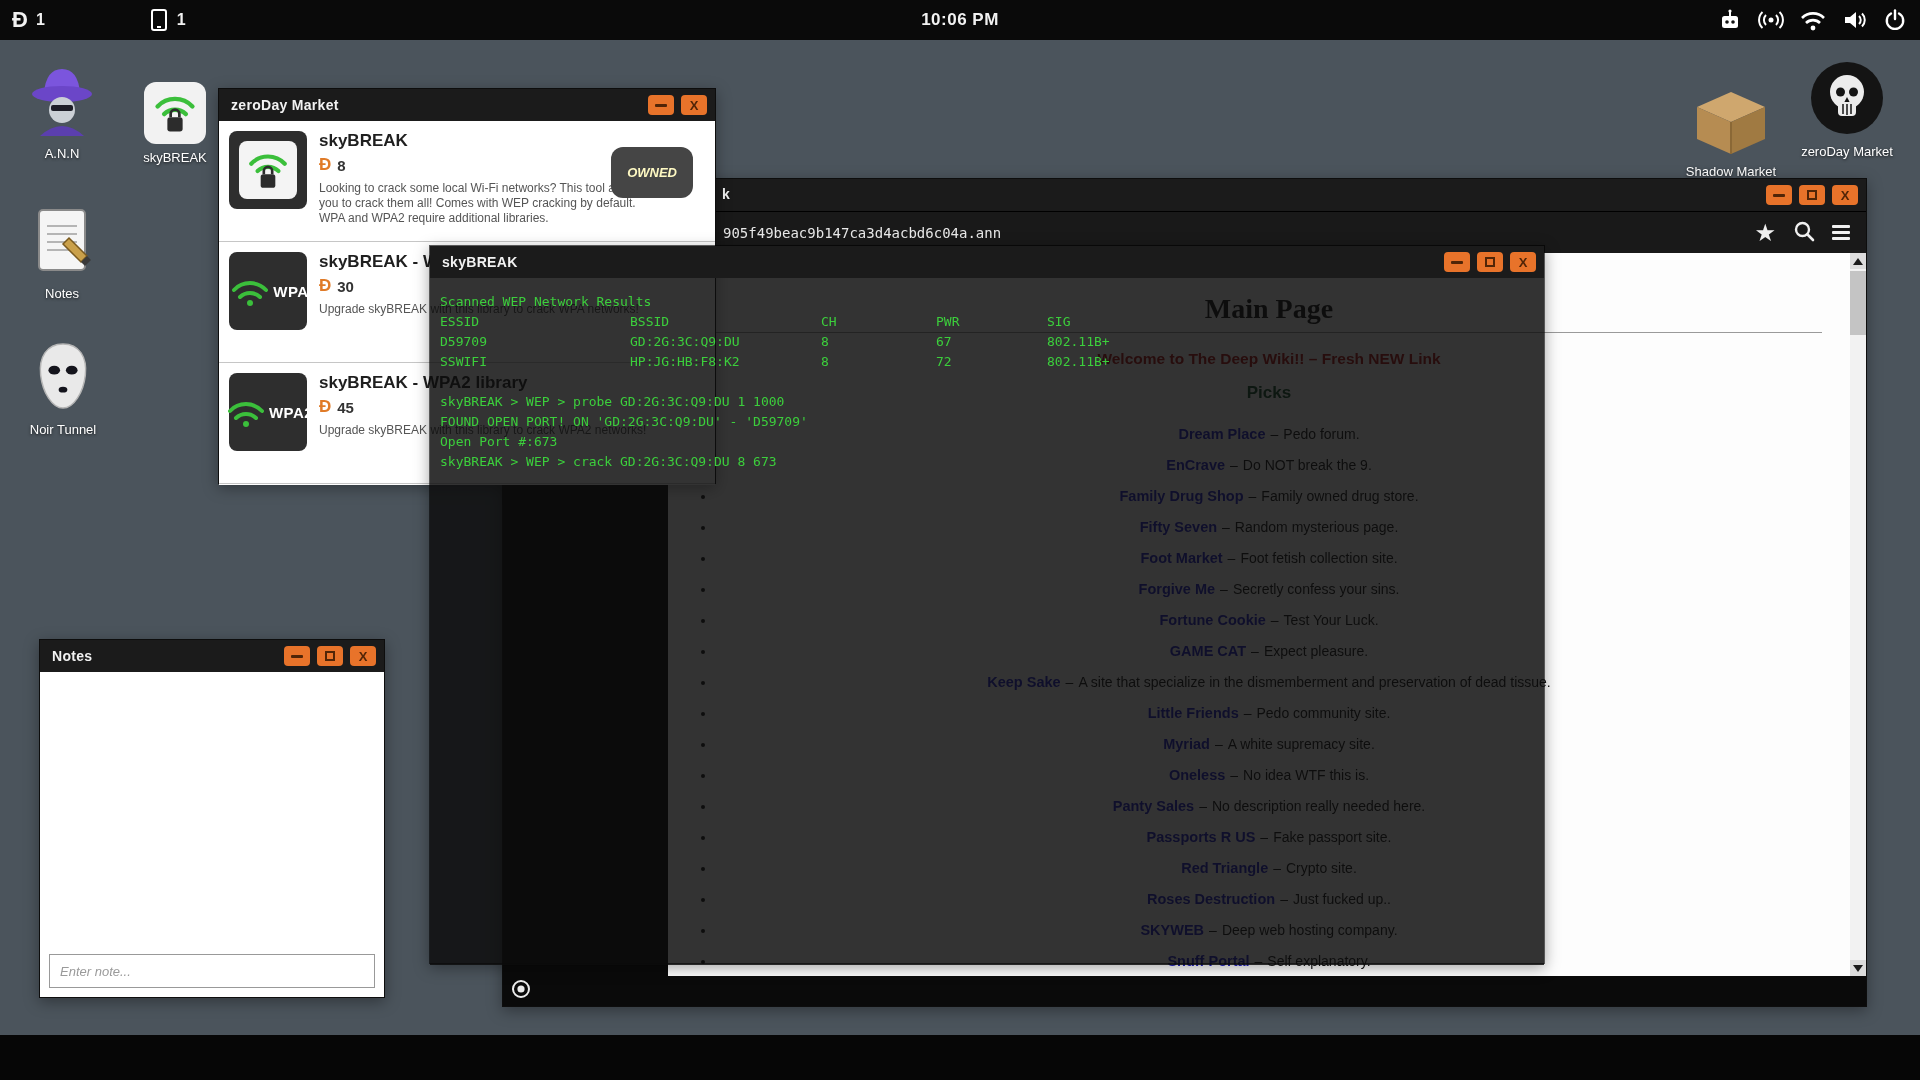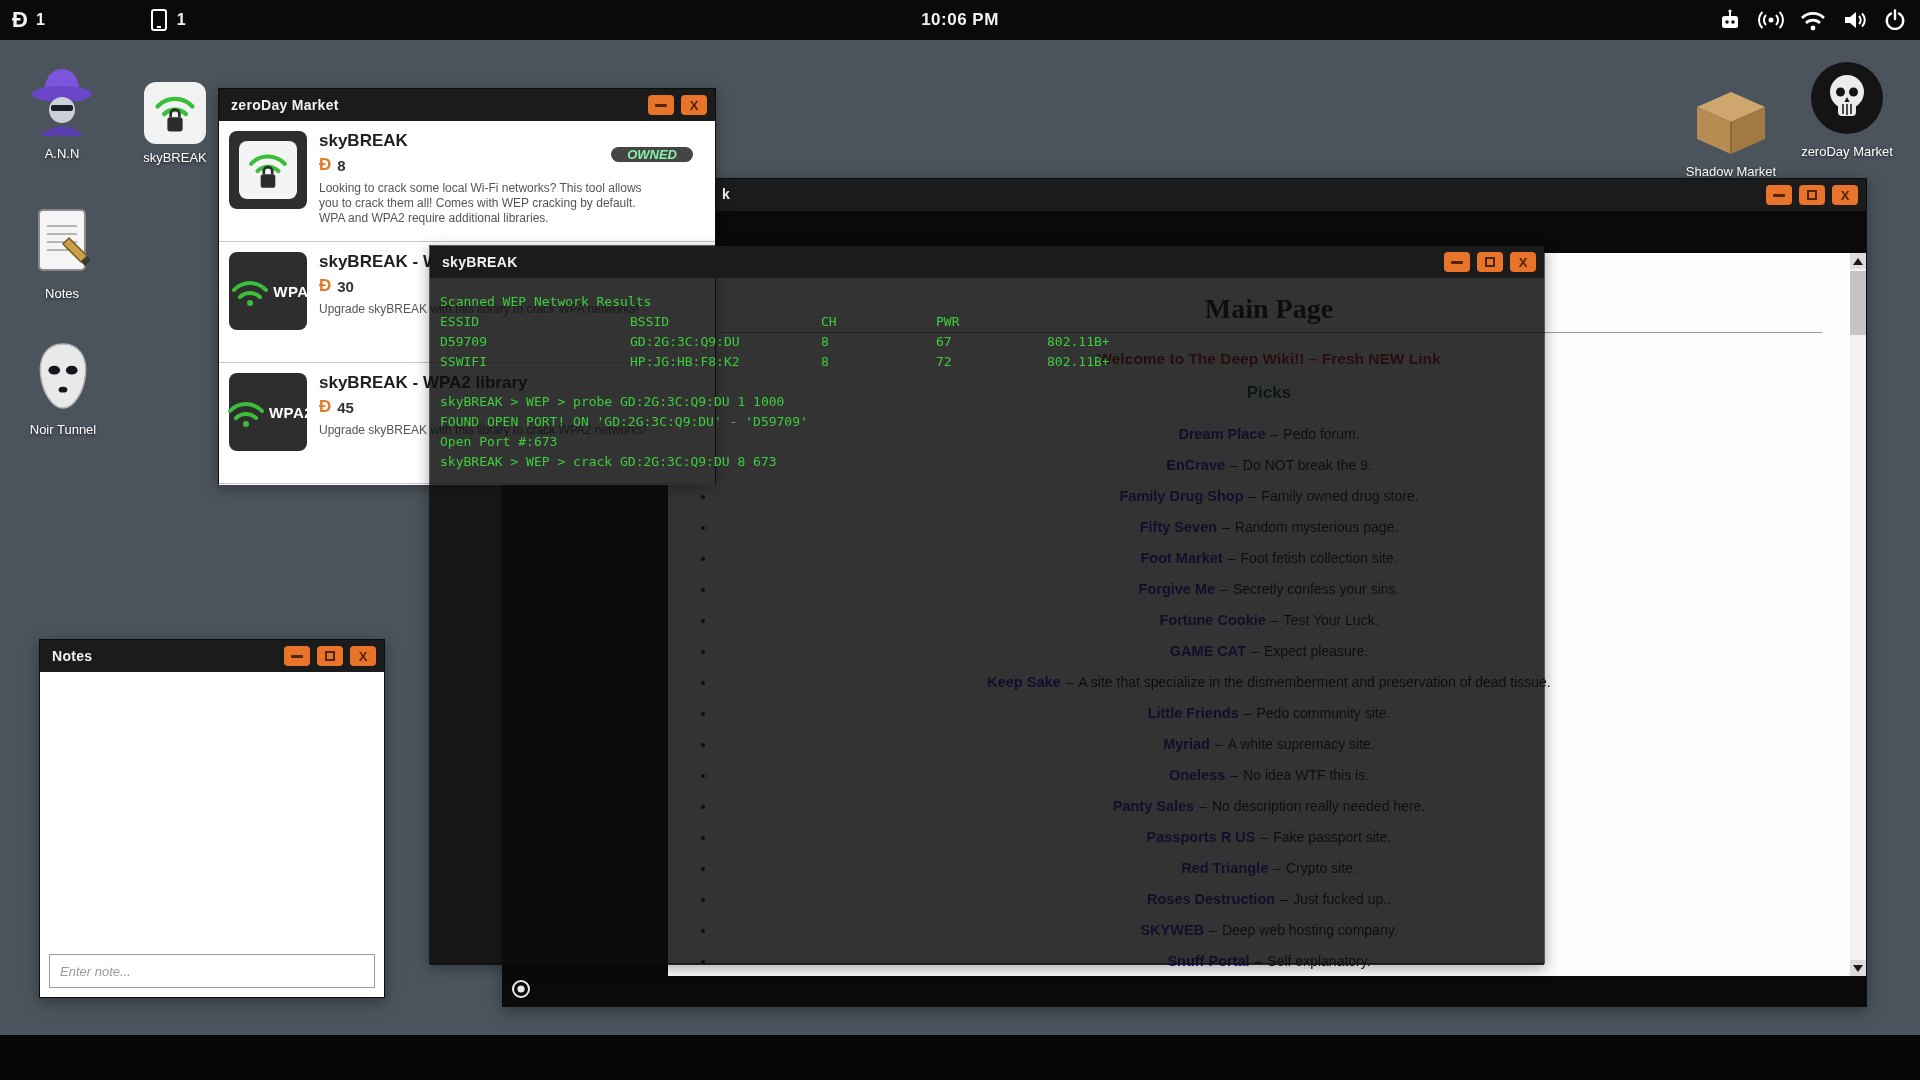--- a/index.html
+++ b/index.html
@@ -41,21 +41,21 @@
   .tile { width:78px; height:78px; background:#2e2e2e; border-radius:8px; display:flex; flex-direction:column; align-items:center; justify-content:center; flex-shrink:0; }
   .tile-inner { width:58px; height:58px; background:#f4f4f4; border-radius:8px; display:grid; place-items:center; }
   .tile-plain { display:flex; flex-direction:row; align-items:center; }
   .tile-tier { color:#fff; font-weight:bold; font-size:15px; letter-spacing:.5px; margin-top:1px; }
   .card-col { flex:1; min-width:0; }
   .card-title { font-size:17px; font-weight:bold; color:#1f1f1f; white-space:nowrap; }
   .price-row { display:flex; align-items:center; margin-top:4px; }
   .price-coin { color:#e07b28; font-weight:bold; font-size:17px; }
   .price-val { margin-left:6px; font-size:15px; color:#333; font-weight:bold; }
   .card-desc { margin-top:6px; font-size:12px; color:#555; line-height:15px; max-width:335px; }
-  .owned-badge { position:absolute; right:22px; top:26px; background:#454545; color:#86efac; font-style:italic; font-weight:bold; font-size:13px; padding:0 16px; border-radius:12px; }
+  .owned-badge { position:absolute; right:22px; top:26px; background:#454545; color:#fef9c3; font-style:italic; font-weight:bold; font-size:13px; padding:18px 16px; border-radius:12px; }
 
   
   .browser { left:502px; top:178px; width:1365px; height:829px; z-index:10; background:#0a0a0a; }
   .browser-title { position:absolute; left:219px; top:7px; color:#f2f2f2; font-size:14px; font-weight:bold; }
   .urlbar { position:relative; height:42px; background:#191919; border-top:1px solid #000; }
   .url-text { position:absolute; left:220px; top:50%; transform:translateY(-50%); color:#e8e8e8; font-family:"DejaVu Sans Mono", monospace; font-size:14px; }
   .url-icons { position:absolute; right:16px; top:0; height:100%; display:flex; align-items:center; gap:17px; }
   .star { color:#f0f0f0; font-size:24px; line-height:1; cursor:pointer; }
   .burger { display:flex; flex-direction:column; gap:3px; cursor:pointer; }
   .burger span { display:block; width:18px; height:3px; background:#f0f0f0; border-radius:1px; }
@@ -240,20 +240,37 @@
       <div class="wbuttons">
         <div class="wbtn">
             <span class="bar"></span>
           </div>
         <div class="wbtn">
             <span class="sq"></span>
           </div>
         <div class="wbtn">X</div>
       </div>
     </div>
+    <div class="urlbar">
+      <span class="url-text">905f49beac9b147ca3d4acbd6c04a.ann</span>
+      <div class="url-icons">
+        <span class="star">★</span>
+        <span>
+          <svg width="22" height="22" viewBox="0 0 22 22">
+              <circle cx="9.5" cy="9.5" r="6.5" stroke="#f0f0f0" stroke-width="2.4" fill="none"></circle>
+              <line x1="14.5" y1="14.5" x2="20" y2="20" stroke="#f0f0f0" stroke-width="2.6" stroke-linecap="round"></line>
+            </svg>
+        </span>
+        <span class="burger">
+            <span></span>
+            <span></span>
+            <span></span>
+          </span>
+      </div>
+    </div>
     <div class="b-content">
       <div class="page">
         <h1>Main Page</h1>
         <div class="rule"></div>
         <div class="welcome">Welcome to The Deep Wiki!! – Fresh NEW Link</div>
         <div class="section-title">Picks</div>
         <ul class="links">
 
             <li>
               <span class="lnk">Dream Place</span><span class="dash">–</span><span class="ldesc">Pedo forum.</span>
@@ -461,20 +478,21 @@
         <div class="wbtn">X</div>
       </div>
     </div>
     <div class="term-body">
       <div class="tline">Scanned WEP Network Results</div>
       <div class="trow">
         <span>ESSID</span>
         <span>BSSID</span>
         <span>CH</span>
         <span>PWR</span>
+        <span>SIG</span>
       </div>
       <div>
 
           <div class="trow">
             <span>D59709</span>
             <span>GD:2G:3C:Q9:DU</span>
             <span>8</span>
             <span>67</span>
             <span>802.11B+</span>
           </div>

